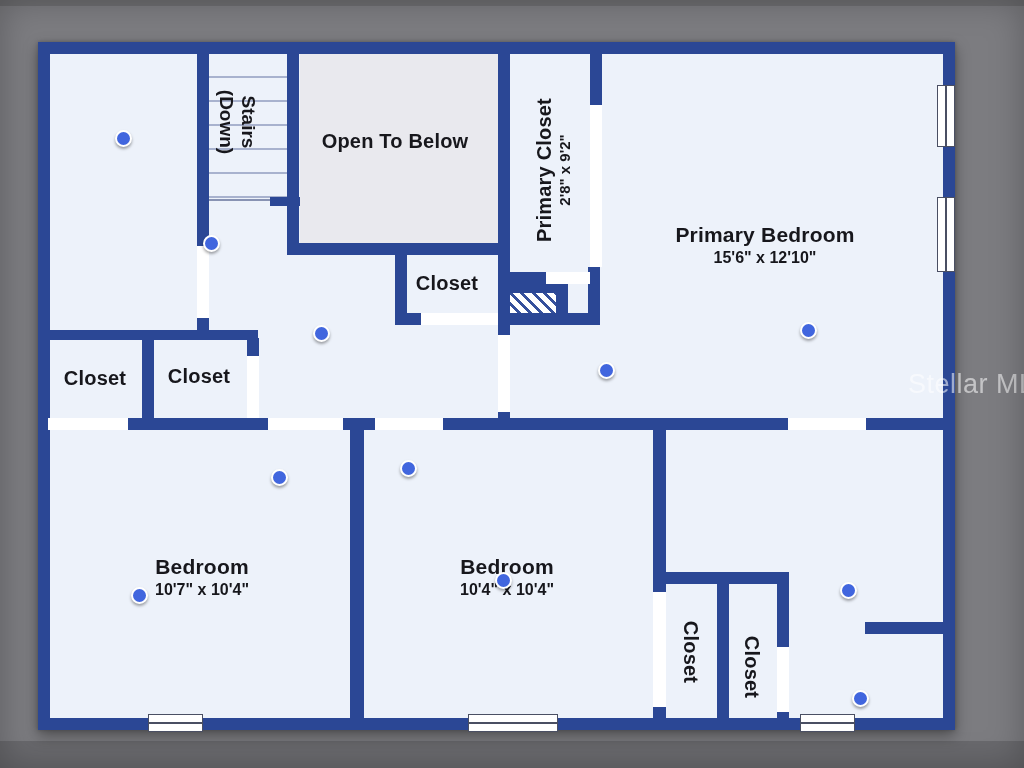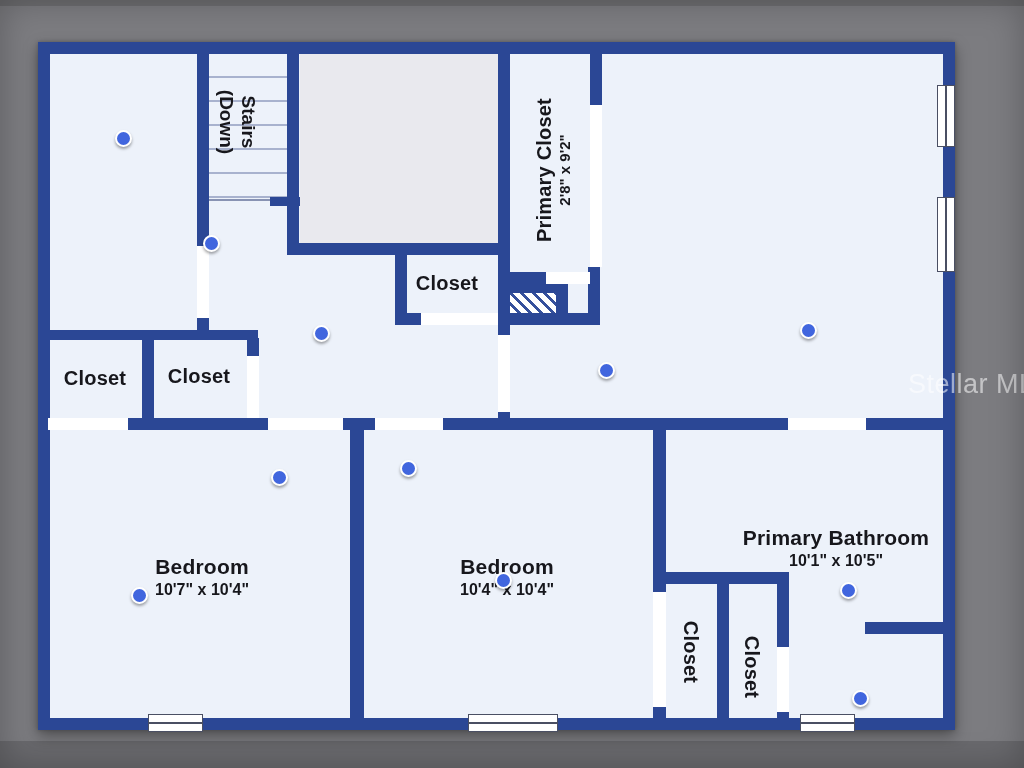--- a/index.html
+++ b/index.html
@@ -124,26 +124,33 @@
   <div class="win h" style="left:110px;top:672px;width:55px;height:18px"></div>
   <div class="win h" style="left:430px;top:672px;width:90px;height:18px"></div>
   <div class="win h" style="left:762px;top:672px;width:55px;height:18px"></div>
 
 
   <div class="lbl rot90 stairs-lbl" style="left:199px;top:80px">
     <div>Stairs</div>
     <div>(Down)</div>
   </div>
 
+  <div class="lbl small" style="left:357px;top:99px">
+    <div class="nm">Open To Below</div>
+  </div>
 
   <div class="lbl rotm90 pc-lbl" style="left:515px;top:128px">
     <div class="nm">Primary Closet</div>
     <div class="dm">2'8" x 9'2"</div>
   </div>
 
+  <div class="lbl" style="left:727px;top:203px">
+    <div class="nm">Primary Bedroom</div>
+    <div class="dm">15'6" x 12'10"</div>
+  </div>
 
   <div class="lbl small" style="left:409px;top:241px">
     <div class="nm">Closet</div>
   </div>
 
   <div class="lbl small" style="left:57px;top:336px">
     <div class="nm">Closet</div>
   </div>
 
   <div class="lbl small" style="left:161px;top:334px">
@@ -153,24 +160,20 @@
   <div class="lbl" style="left:164px;top:535px">
     <div class="nm">Bedroom</div>
     <div class="dm">10'7" x 10'4"</div>
   </div>
 
   <div class="lbl" style="left:469px;top:535px">
     <div class="nm">Bedroom</div>
     <div class="dm">10'4" x 10'4"</div>
   </div>
 
-  <div class="lbl" style="left:798px;top:506px">
-    <div class="nm">Primary Bathroom</div>
-    <div class="dm">10'1" x 10'5"</div>
-  </div>
 
   <div class="lbl rot90 small" style="left:653px;top:610px">
     <div class="nm">Closet</div>
   </div>
 
   <div class="lbl rot90 small" style="left:714px;top:625px">
     <div class="nm">Closet</div>
   </div>
 
   <div id="dot-layer">

